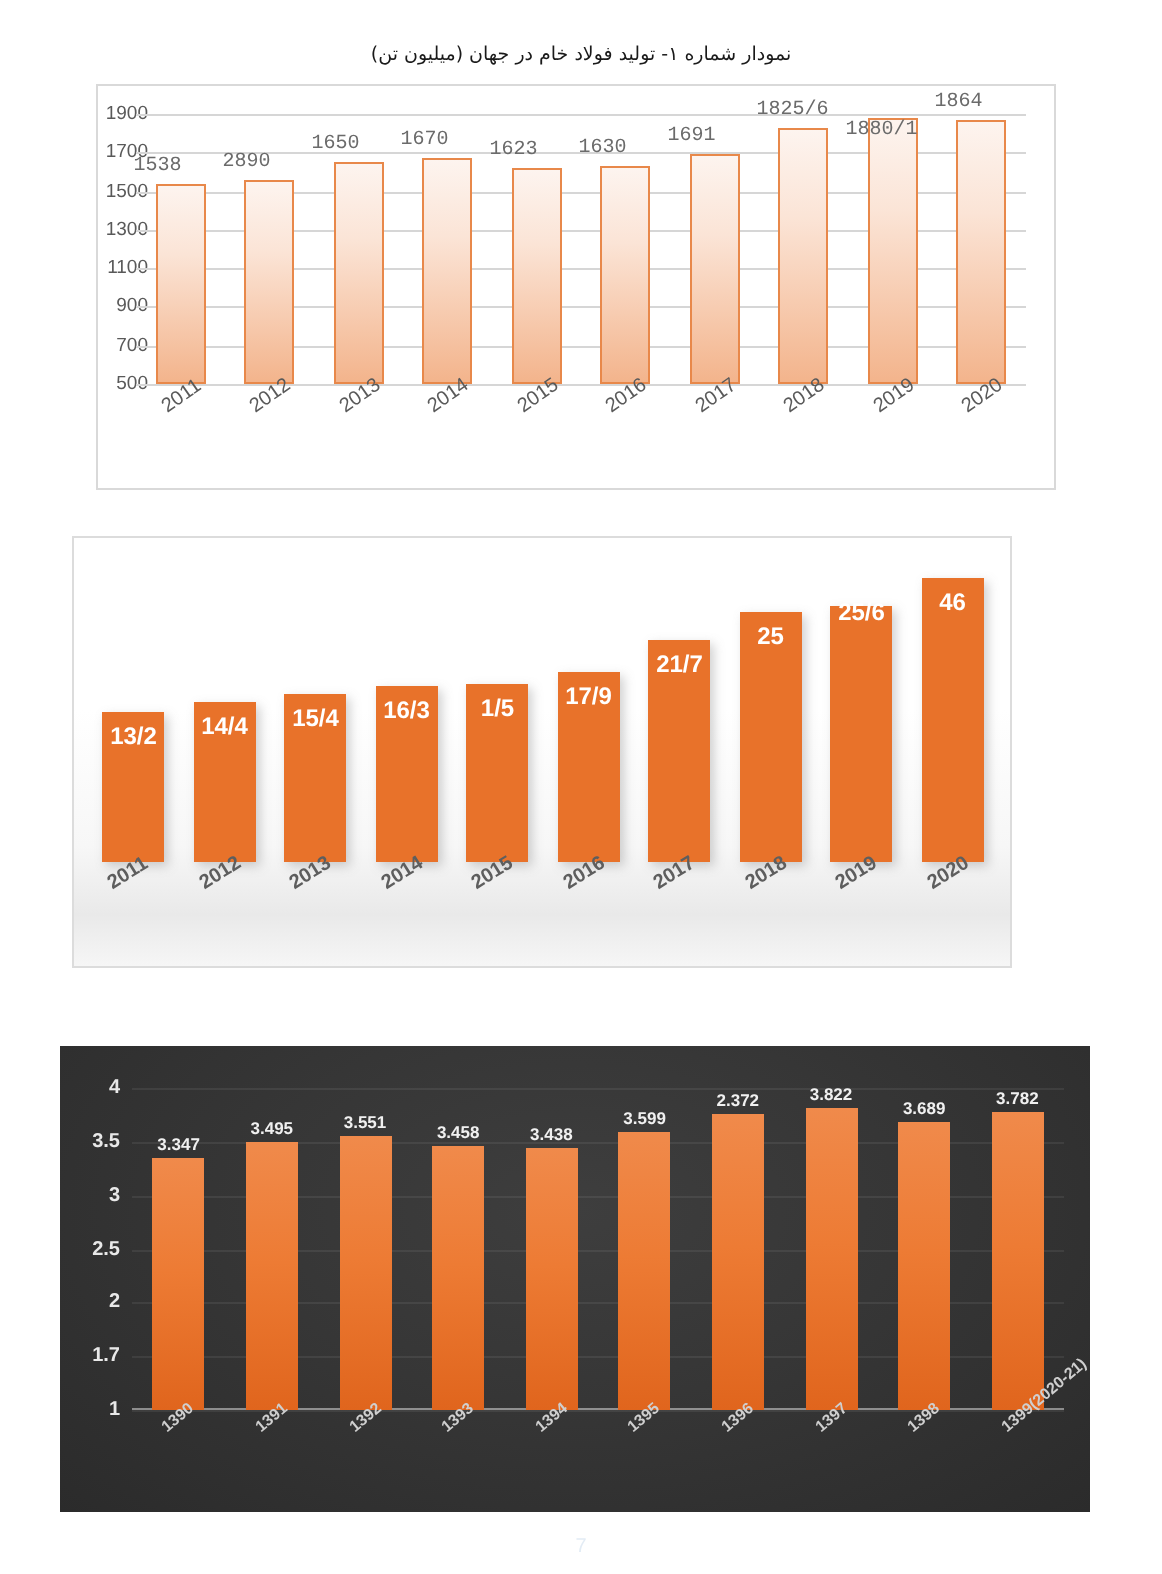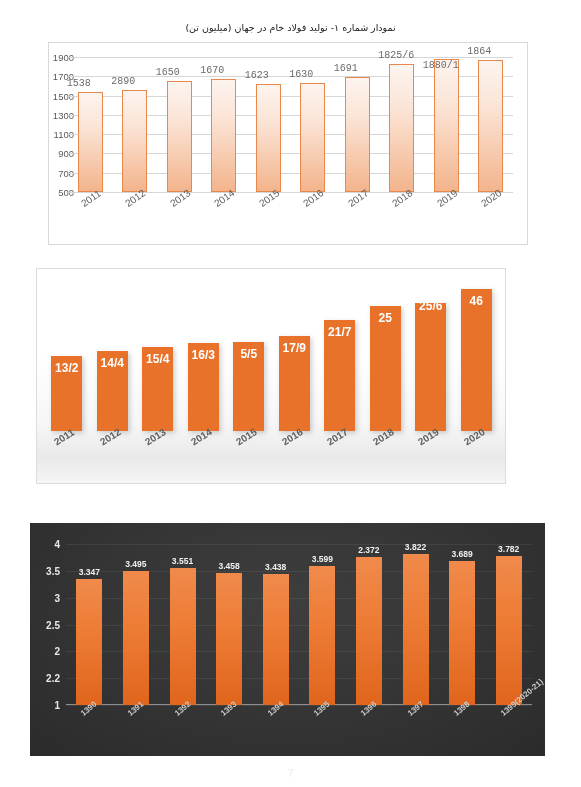--- a/index.html
+++ b/index.html
@@ -186,21 +186,21 @@
       <div class="c2-bar" style="left: 52.75px; width: 31px; height: 79.7806px; bottom: 26px;"></div>
       <div class="c2-val" style="left: 46.75px; width: 43px; top: 84.2194px;">14/4</div>
       <div class="c2-xlab" style="left: 53.75px; top: 166px;">2012</div>
       <div class="c2-bar" style="left: 98.25px; width: 31px; height: 84.071px; bottom: 26px;"></div>
       <div class="c2-val" style="left: 92.25px; width: 43px; top: 79.929px;">15/4</div>
       <div class="c2-xlab" style="left: 99.25px; top: 166px;">2013</div>
       <div class="c2-bar" style="left: 143.75px; width: 31px; height: 87.9323px; bottom: 26px;"></div>
       <div class="c2-val" style="left: 137.75px; width: 43px; top: 76.0677px;">16/3</div>
       <div class="c2-xlab" style="left: 144.75px; top: 166px;">2014</div>
       <div class="c2-bar" style="left: 189.25px; width: 31px; height: 88.7903px; bottom: 26px;"></div>
-      <div class="c2-val" style="left: 183.25px; width: 43px; top: 75.2097px;">5/5</div>
+      <div class="c2-val" style="left: 183.25px; width: 43px; top: 75.2097px;">1/5</div>
       <div class="c2-xlab" style="left: 190.25px; top: 166px;">2015</div>
       <div class="c2-bar" style="left: 234.75px; width: 31px; height: 94.7968px; bottom: 26px;"></div>
       <div class="c2-val" style="left: 228.75px; width: 43px; top: 69.2032px;">17/9</div>
       <div class="c2-xlab" style="left: 235.75px; top: 166px;">2016</div>
       <div class="c2-bar" style="left: 280.25px; width: 31px; height: 111.1px; bottom: 26px;"></div>
       <div class="c2-val" style="left: 274.25px; width: 43px; top: 52.9px;">21/7</div>
       <div class="c2-xlab" style="left: 281.25px; top: 166px;">2017</div>
       <div class="c2-bar" style="left: 325.75px; width: 31px; height: 125.258px; bottom: 26px;"></div>
       <div class="c2-val" style="left: 319.75px; width: 43px; top: 38.7419px;">25</div>
       <div class="c2-xlab" style="left: 326.75px; top: 166px;">2018</div>
@@ -213,21 +213,21 @@
     </div>
 
 
   <div id="chart3-frame"></div>
   <div class="c3-yaxis" id="c3-yaxis">
       <div class="c3-ytick" style="top: 0px;">4</div>
       <div class="c3-ytick" style="top: 26.8333px;">3.5</div>
       <div class="c3-ytick" style="top: 53.6667px;">3</div>
       <div class="c3-ytick" style="top: 80.5px;">2.5</div>
       <div class="c3-ytick" style="top: 107.333px;">2</div>
-      <div class="c3-ytick" style="top: 134.167px;">2.2</div>
+      <div class="c3-ytick" style="top: 134.167px;">1.7</div>
       <div class="c3-ytick" style="top: 161px;">1</div>
     </div>
   <div id="chart3-plot">
       <div class="c3-grid" style="top: 0px;"></div>
       <div class="c3-grid" style="top: 26.8333px;"></div>
       <div class="c3-grid" style="top: 53.6667px;"></div>
       <div class="c3-grid" style="top: 80.5px;"></div>
       <div class="c3-grid" style="top: 107.333px;"></div>
       <div class="c3-grid" style="top: 134.167px;"></div>
       <div class="c3-grid" style="top: 161px;"></div>

